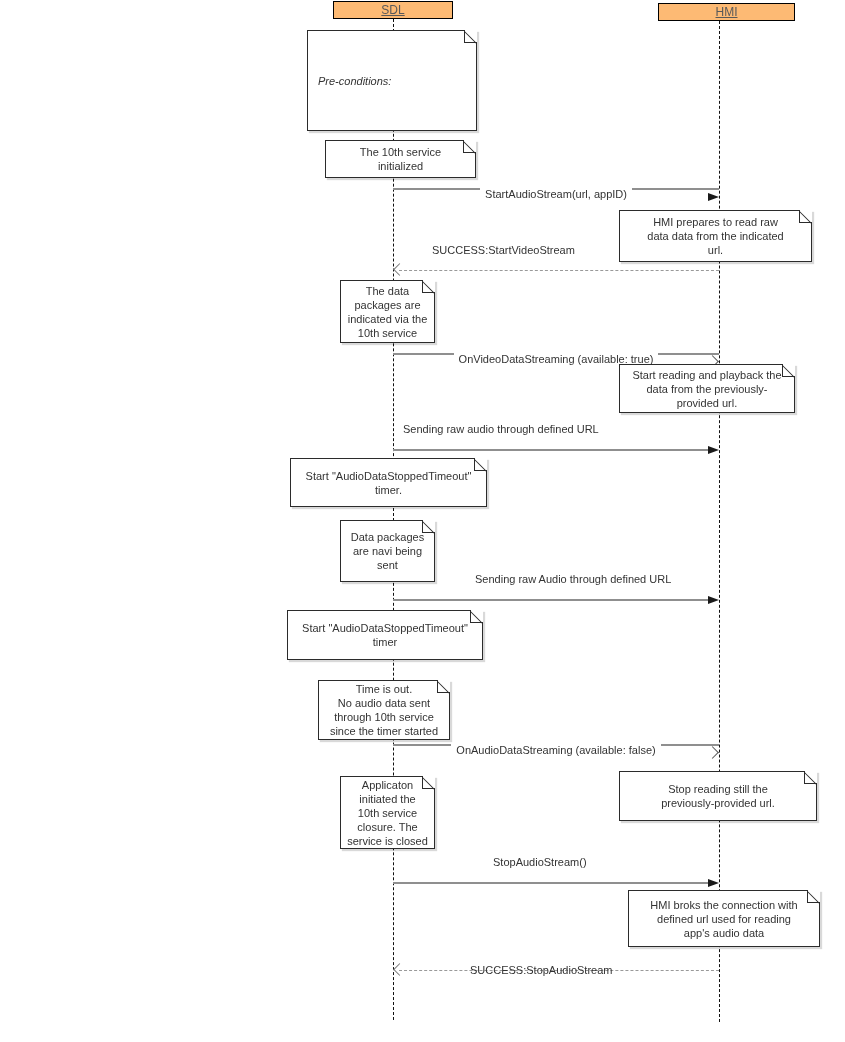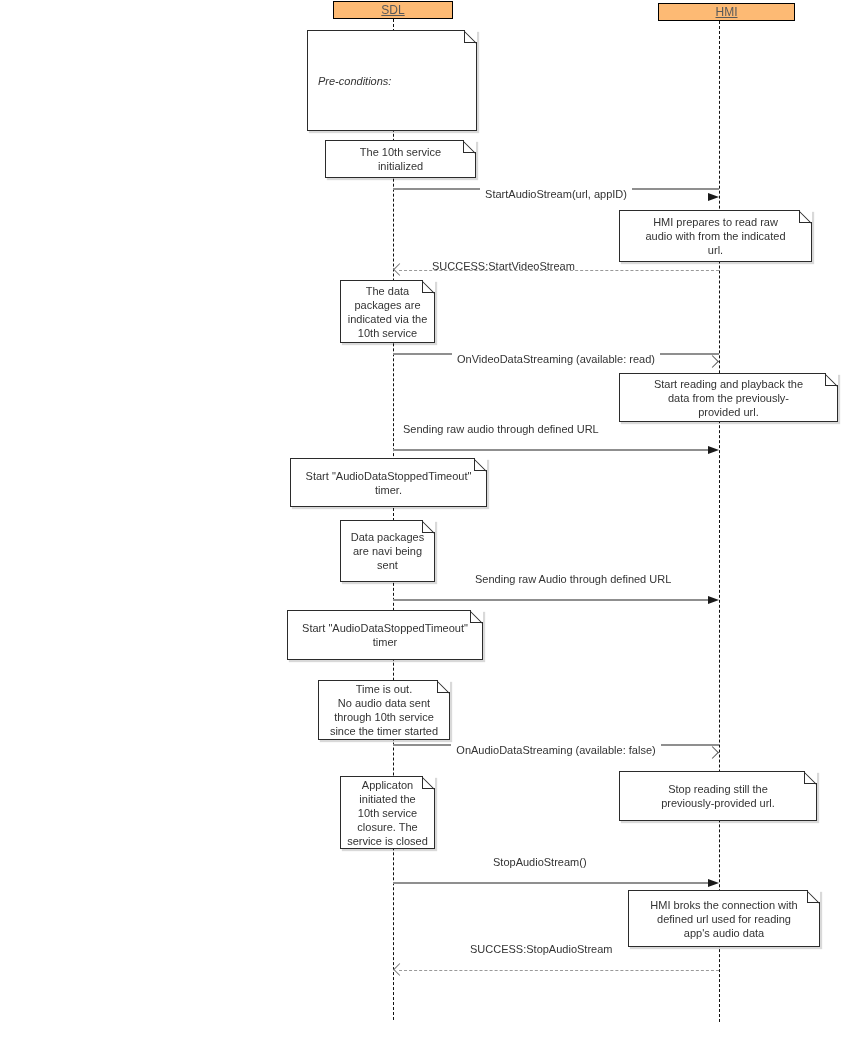--- a/index.html
+++ b/index.html
@@ -55,26 +55,26 @@
       <span class="msg-label">StartAudioStream(url, appID)</span>
       <span class="seg"></span>
     </div>
     <span class="head-fill-r"></span>
   </div>
 
   <div class="msg" style="top:261px">
     <div class="line-dashed"></div>
     <span class="head-open-l"></span>
   </div>
-  <div class="free-label" style="left:432px; top:260px">SUCCESS:StartVideoStream</div>
+  <div class="free-label" style="left:432px; top:244px">SUCCESS:StartVideoStream</div>
 
   <div class="msg" style="top:353px">
     <div class="inline-row">
       <span class="seg"></span>
-      <span class="msg-label">OnVideoDataStreaming (available: read)</span>
+      <span class="msg-label">OnVideoDataStreaming (available: true)</span>
       <span class="seg"></span>
     </div>
     <span class="head-open-r"></span>
   </div>
 
   <div class="msg" style="top:441px">
     <div class="line-solid"></div>
     <span class="head-fill-r"></span>
   </div>
   <div class="free-label" style="left:403px; top:423px">Sending raw audio through defined URL</div>
@@ -97,47 +97,47 @@
   <div class="msg" style="top:874px">
     <div class="line-solid"></div>
     <span class="head-fill-r"></span>
   </div>
   <div class="free-label" style="left:493px; top:856px">StopAudioStream()</div>
 
   <div class="msg" style="top:961px">
     <div class="line-dashed"></div>
     <span class="head-open-l"></span>
   </div>
-  <div class="free-label" style="left:470px; top:943px">SUCCESS:StopAudioStream</div>
+  <div class="free-label" style="left:470px; top:964px">SUCCESS:StopAudioStream</div>
 
   <div class="note" style="left:307px; top:30px; width:170px; height:101px">
     <div class="txt align-left">
       <div class="italic">Pre-conditions:</div>
     </div>
   </div>
 
   <div class="note" style="left:325px; top:140px; width:151px; height:38px">
     <div class="txt">The 10th service
 initialized</div>
   </div>
 
   <div class="note" style="left:619px; top:210px; width:193px; height:52px">
     <div class="txt">HMI prepares to read raw
-audio with from the indicated
+data data from the indicated
 url.</div>
   </div>
 
   <div class="note" style="left:340px; top:280px; width:95px; height:63px">
     <div class="txt">The data
 packages are
 indicated via the
 10th service</div>
   </div>
 
-  <div class="note" style="left:619px; top:373px; width:219px; height:49px">
+  <div class="note" style="left:619px; top:364px; width:176px; height:49px">
     <div class="txt">Start reading and playback the
 data from the previously-
 provided url.</div>
   </div>
 
   <div class="note" style="left:290px; top:458px; width:197px; height:49px">
     <div class="txt">Start "AudioDataStoppedTimeout"
 timer.</div>
   </div>
 

